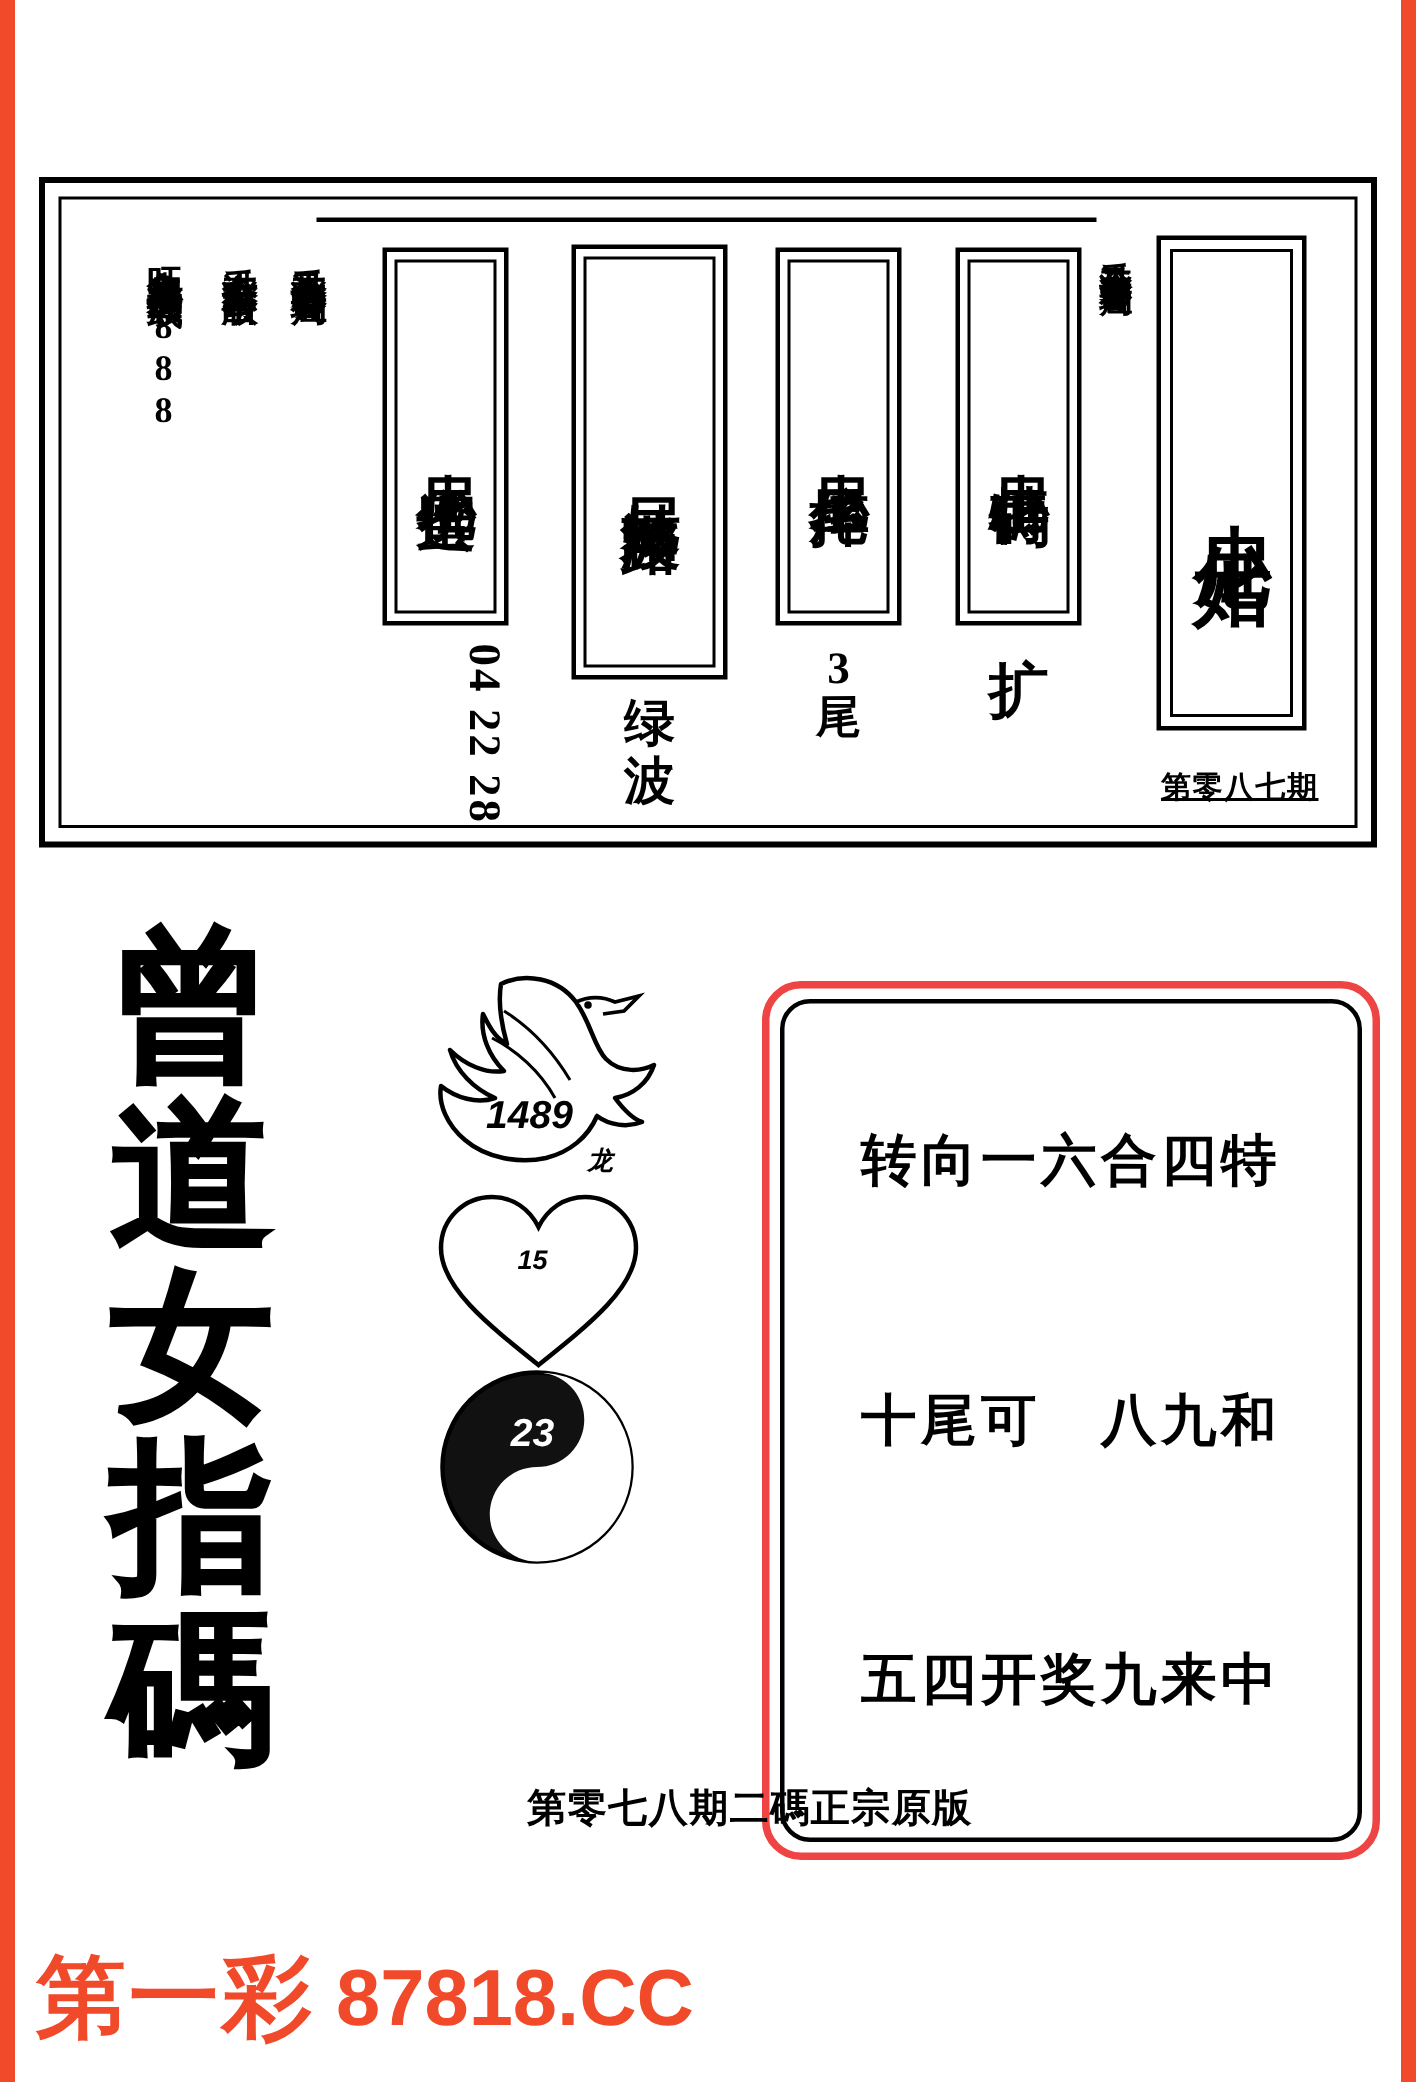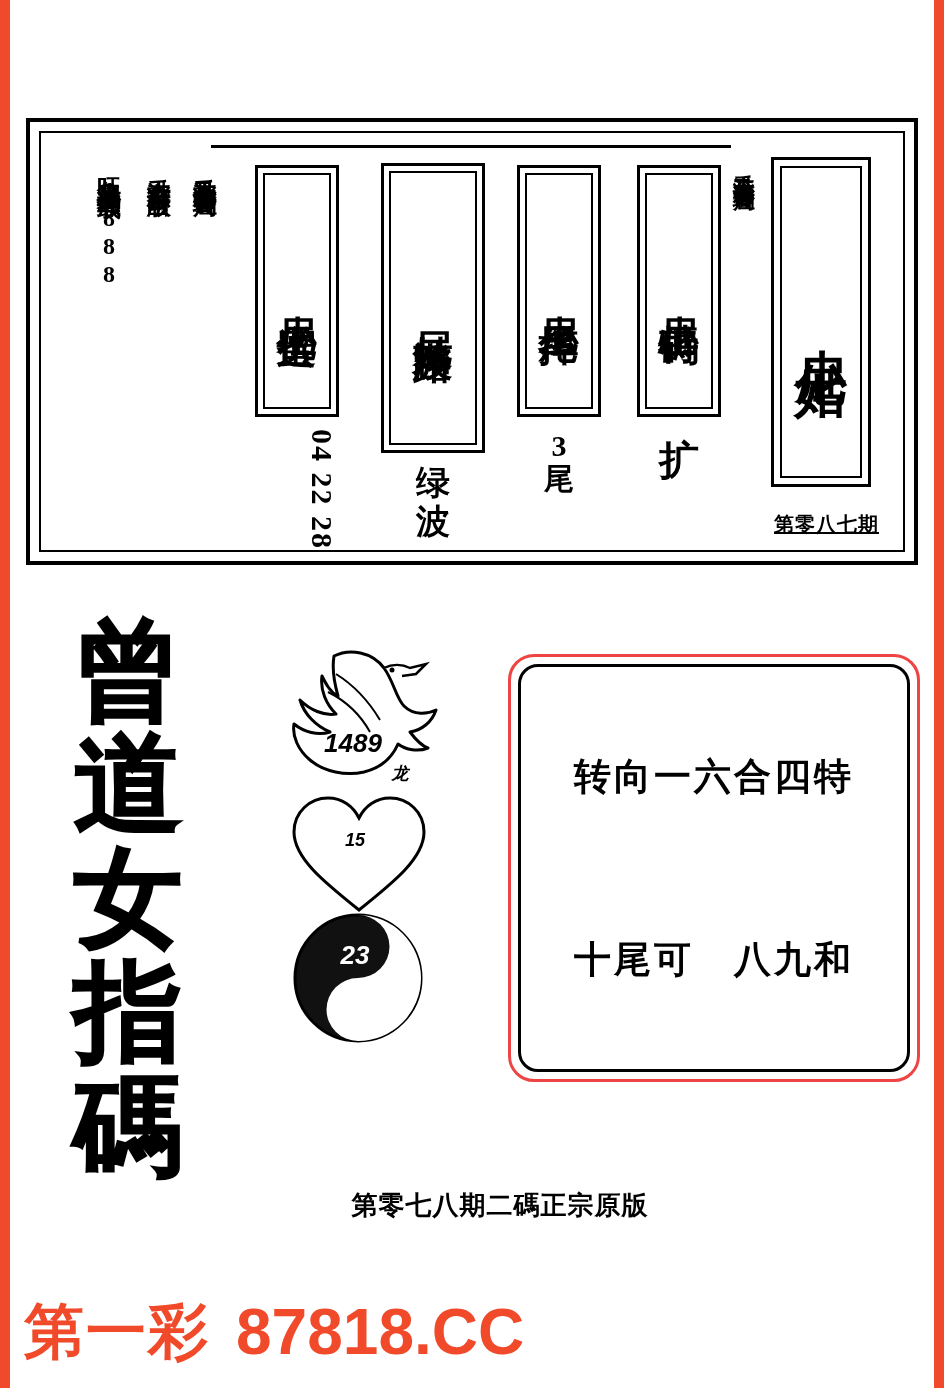--- a/index.html
+++ b/index.html
@@ -191,22 +191,22 @@
   #dove-zodiac { left: 104px; top: 122px; width: 40px; font-size: 17px; }
   #heart-num { left: 44px; top: 190px; width: 70px; font-size: 18px; }
   #yin-num { left: 44px; top: 300px; width: 70px; font-size: 26px; color: #fff; }
 
   
   #verse-box {
     position: absolute;
     left: 508px;
     top: 654px;
     width: 412px;
-    height: 428px;
-    border: 3px solid #ef4444;
+    height: 586px;
+    border: 5px solid #ef4444;
     border-radius: 26px;
     box-sizing: border-box;
     text-decoration: underline;
   }
   #verse-box .inner {
     position: absolute;
     left: 7px; top: 7px; right: 7px; bottom: 7px;
     border: 3px solid #000;
     border-radius: 20px;
     box-sizing: border-box;
@@ -250,23 +250,23 @@
   #banner-cn {
     font-family: "DejaVu Serif", serif;
     font-weight: bold;
     font-size: 60px;
     color: #f04a2a;
     letter-spacing: 2px;
   }
   #banner-url {
     font-family: "Liberation Sans", sans-serif;
     font-weight: bold;
-    font-size: 64px;
+    font-size: 53px;
     color: #f04a2a;
-    margin-left: 26px;
+    margin-left: 14px;
     letter-spacing: 0px;
   }
   #band-left {
     position: absolute;
     left: 0; top: 0;
     width: 10px; height: 1388px;
     background: #f04a2a;
   }
   #band-right {
     position: absolute;
@@ -363,20 +363,21 @@
     <circle cx="70" cy="38.5" r="9" fill="#111"></circle>
     <circle cx="70" cy="101.5" r="9" fill="#ffffff"></circle>
   </svg>
   <div id="yin-num" class="sym-num">23</div>
 </div>
 
 <div id="verse-box">
   <div class="inner">
     <div class="verse-line">转向一六合四特</div>
     <div class="verse-line">十尾可　八九和</div>
+    <div class="verse-line">五四开奖九来中</div>
   </div>
 </div>
 
 <div id="caption">第零七八期二碼正宗原版</div>
 
 <div id="banner">
   <span id="banner-cn">第一彩</span>
   <span id="banner-url">87818.CC</span>
 </div>
 

